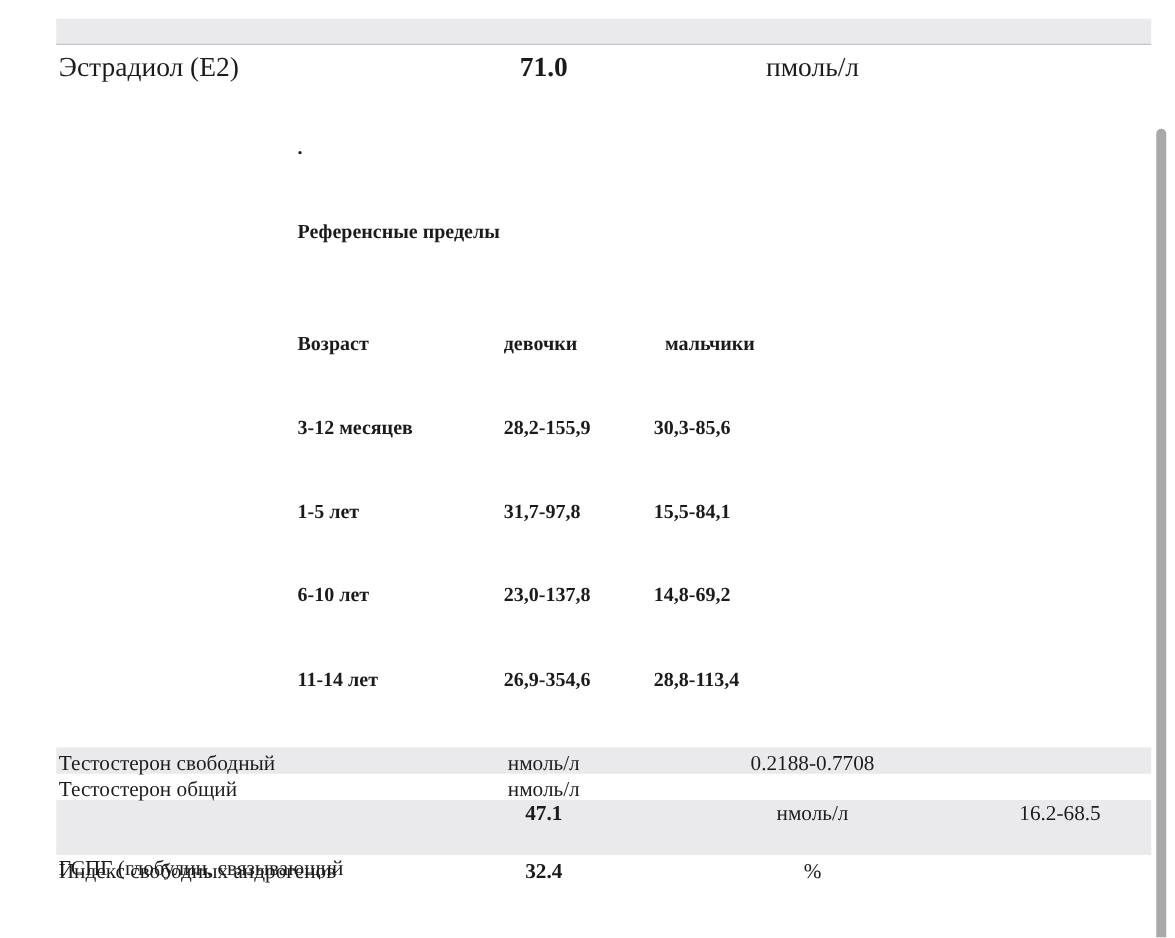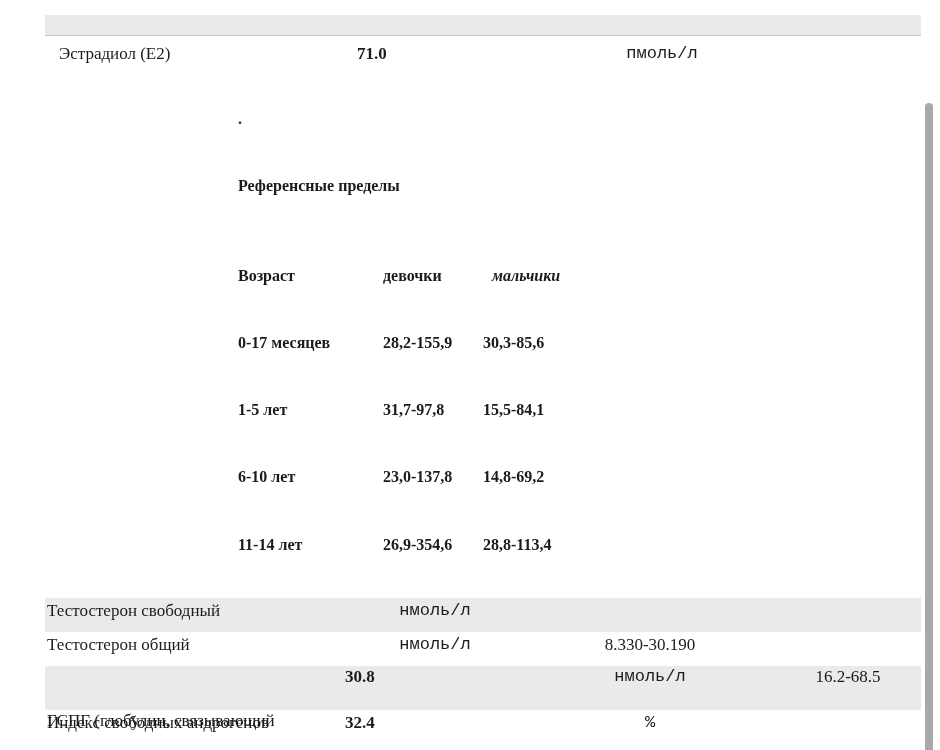--- a/index.html
+++ b/index.html
@@ -22,53 +22,53 @@
   }
 
   
   .grid-row {
     display: grid;
     grid-template-columns: 300px 180px 250px 146px;
     width: 876px;
     white-space: pre;
   }
   .c-name  { text-align: left; padding-left: 2px; }
-  .c-val   { text-align: left; font-weight: bold; }
-  .c-unit  { text-align: center; font-family: Liberation Mono, monospace; }
+  .c-val   { text-align: center; font-weight: bold; }
+  .c-unit  { text-align: center; }
   .c-range { text-align: center; }
 
   .estradiol-row {
     position: absolute;
-    left: 57px; top: 42px;
-    font-size: 17px;
+    left: 45px; top: 42px;
+    font-size: 22px;
     line-height: 24px;
   }
 
   
   .ref-block {
     position: absolute;
     left: 238px; top: 63px;
     font-size: 16px;
     font-weight: bold;
     line-height: 22.4px;
     white-space: pre;
   }
   .ref-line { min-height: 22.4px; }
   .spacer-2 { height: 44.8px; }
-  .age-grid { display: grid; grid-template-columns: 145px 100px auto; }
-  .age-c3-head { padding-left: 9px; font-style: italic; }
+  .age-grid { display: grid; grid-template-columns: 145px 100px auto; gap: 20px; }
+  .age-c3-head { padding-left: 9px; }
 
   
   .results-table {
     position: absolute;
     left: 45px; top: 598px;
     font-size: 17px;
   }
   .res-row { align-items: start; }
-  .res-row.single { height: 34px; line-height: 25px; }
+  .res-row.single { height: 21px; line-height: 25px; }
   .res-row.double { height: 44px; line-height: 22px; }
   .res-row.shaded { background: #eaeaec; }
 
   
   .scrollbar-thumb {
     position: absolute;
     left: 925px; top: 103px;
     width: 8px; height: 647px;
     background: #a9a9a9;
     border-radius: 5px 5px 0 0;
@@ -89,21 +89,21 @@
 <div class="ref-block">
   <div class="ref-line">.</div>
   <div class="ref-line">Референсные пределы</div>
 
   <div class="ref-line age-grid">
     <div>Возраст</div>
     <div>девочки</div>
     <div class="age-c3-head">мальчики</div>
   </div>
   <div class="ref-line age-grid">
-    <div>0-17 месяцев</div>
+    <div>3-12 месяцев</div>
     <div>28,2-155,9</div>
     <div>30,3-85,6</div>
   </div>
   <div class="ref-line age-grid">
     <div>1-5 лет</div>
     <div>31,7-97,8</div>
     <div>15,5-84,1</div>
   </div>
   <div class="ref-line age-grid">
     <div>6-10 лет</div>
@@ -143,34 +143,34 @@
   
 
   
 </div>
 
 <div class="results-table">
 
   <div class="grid-row res-row single shaded">
     <div class="c-name">Тестостерон свободный</div>
     <div class="c-unit">нмоль/л</div>
+    <div class="c-range">0.2188-0.7708</div>
   </div>
 
   <div class="grid-row res-row single">
     <div class="c-name">Тестостерон общий</div>
     <div class="c-unit">нмоль/л</div>
-    <div class="c-range">8.330-30.190</div>
   </div>
 
   <div class="grid-row res-row double shaded">
     <div class="c-name">
       <div>ГСПГ (глобулин, связывающий</div>
       
     </div>
-    <div class="c-val">30.8</div>
+    <div class="c-val">47.1</div>
     <div class="c-unit">нмоль/л</div>
     <div class="c-range">16.2-68.5</div>
   </div>
 
   <div class="grid-row res-row single">
     <div class="c-name">Индекс свободных андрогенов</div>
     <div class="c-val">32.4</div>
     <div class="c-unit">%</div>
   </div>
 

